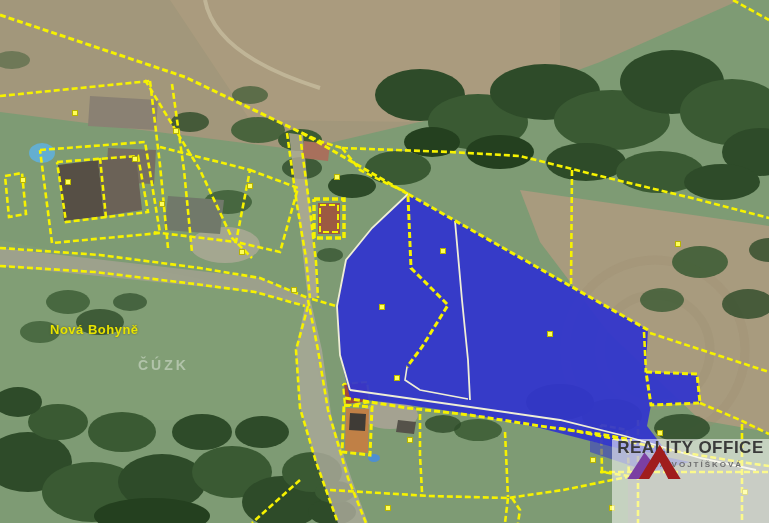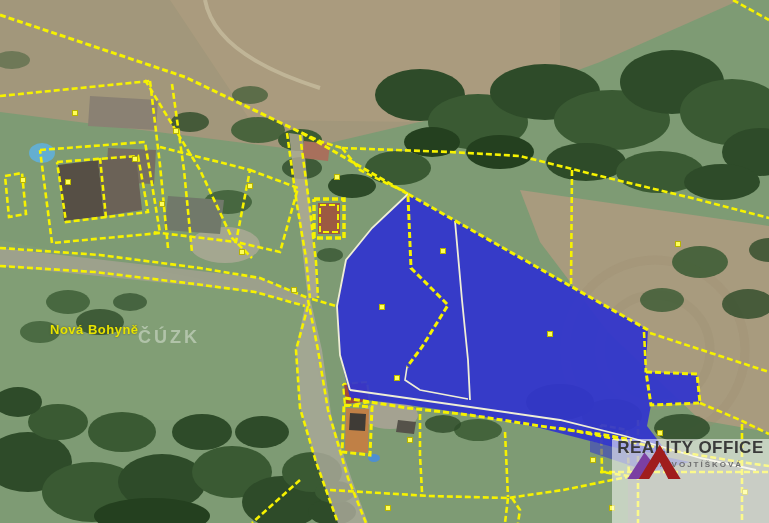--- a/index.html
+++ b/index.html
@@ -2,22 +2,22 @@
 <html><head>
 <meta charset="utf-8">
 <style>
   html,body{margin:0;padding:0;background:#222;}
   .stage{position:relative;width:769px;height:523px;overflow:hidden;
          font-family:"Liberation Sans",sans-serif;background:#7e9b74;text-align:right;}
   .stage svg{position:absolute;left:0;top:0;}
   .place-label{position:absolute;left:50px;top:322px;color:#e8e400;
     font-size:13px;font-weight:bold;letter-spacing:.5px;
     text-shadow:0 0 2px rgba(60,70,40,.8);white-space:nowrap;}
-  .watermark{position:absolute;left:138px;top:327px;color:rgba(255,255,255,.38);
-    font-size:18px;font-weight:bold;letter-spacing:3px;white-space:nowrap;}
+  .watermark{position:absolute;left:138px;top:357px;color:rgba(255,255,255,.38);
+    font-size:14px;font-weight:bold;letter-spacing:3px;white-space:nowrap;}
   .logo-box{position:absolute;left:612px;top:439px;width:157px;height:84px;
     background:rgba(255,255,255,.55);display:flex;flex-direction:column;
     align-items:center;justify-content:flex-start;}
   .logo-mark{width:84px;height:40px;margin-top:2px;flex:0 0 auto;}
   .logo-title{color:#3a3a3a;font-size:17px;font-weight:bold;letter-spacing:.5px;
     line-height:1.05;white-space:nowrap;}
   .logo-subtitle{color:#6f6f6f;font-size:8px;font-weight:bold;letter-spacing:2px;
     margin-top:3px;white-space:nowrap;}
 </style>
 </head>

